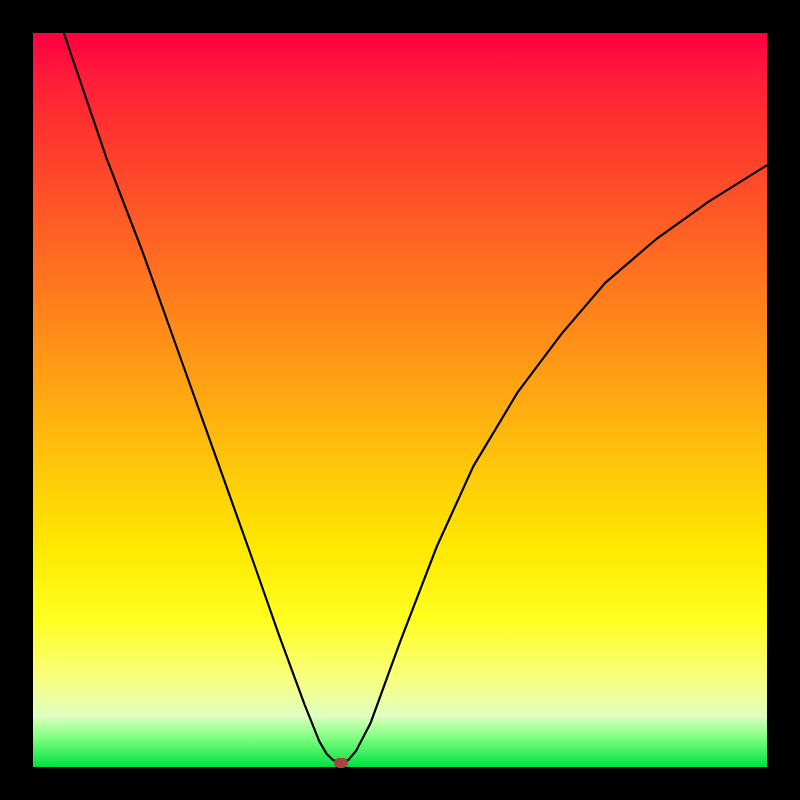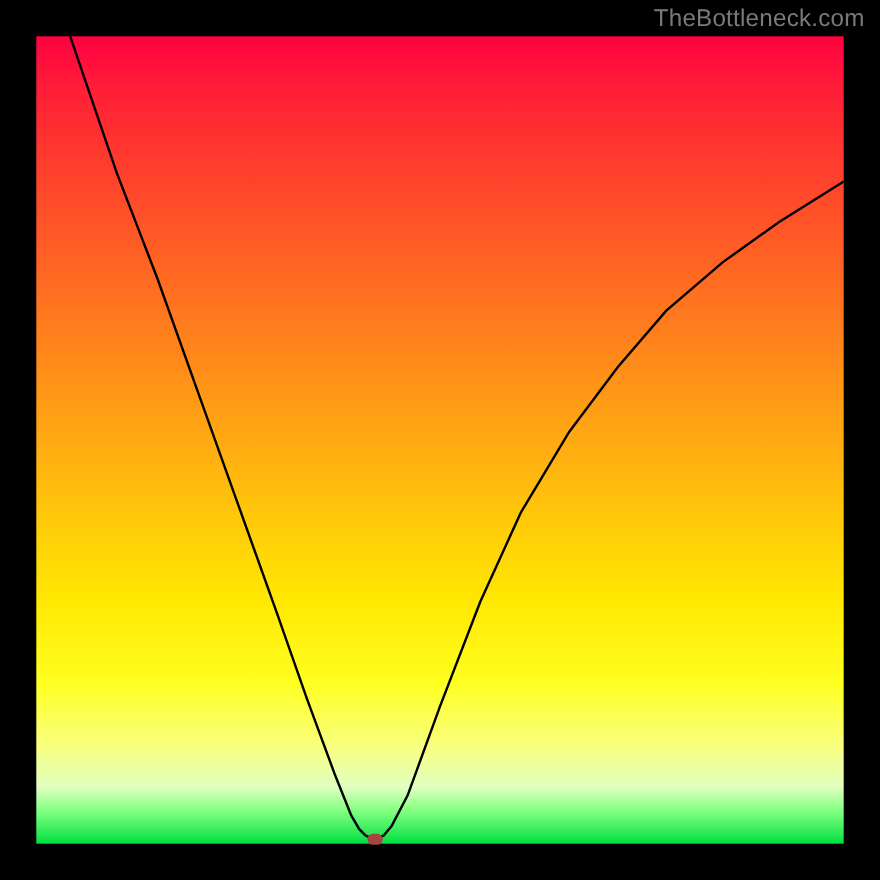--- a/index.html
+++ b/index.html
@@ -76,14 +76,13 @@
 
 <div class="frame">
   <div class="plot-area"></div>
 
   <svg class="curve" viewBox="0 0 734 734" preserveAspectRatio="none">
     <path d="M30.8 0.0 L73.4 124.8 L110.1 220.2 L146.8 323.0 L183.5 425.7 L220.2 528.5 L245.9 601.9 L271.6 671.6 L286.3 708.3 L293.6 720.8 L299.5 726.7 Q 307.5 731.0 315.6 726.7 L323.0 717.9 L337.6 690.0 L367.0 609.2 L403.7 513.8 L440.4 433.1 L484.4 359.7 L528.5 300.9 L572.5 249.6 L623.9 205.5 L675.3 168.8 L734.0 132.1" fill="none" stroke="#000" stroke-width="2.2" stroke-linecap="round"></path>
   </svg>
 
   <div class="marker" style="left: 334.28px; top: 758.33px;"></div>
 
-  <div class="watermark">TheBottleneck.com</div>
 </div>
 
 </body></html>

